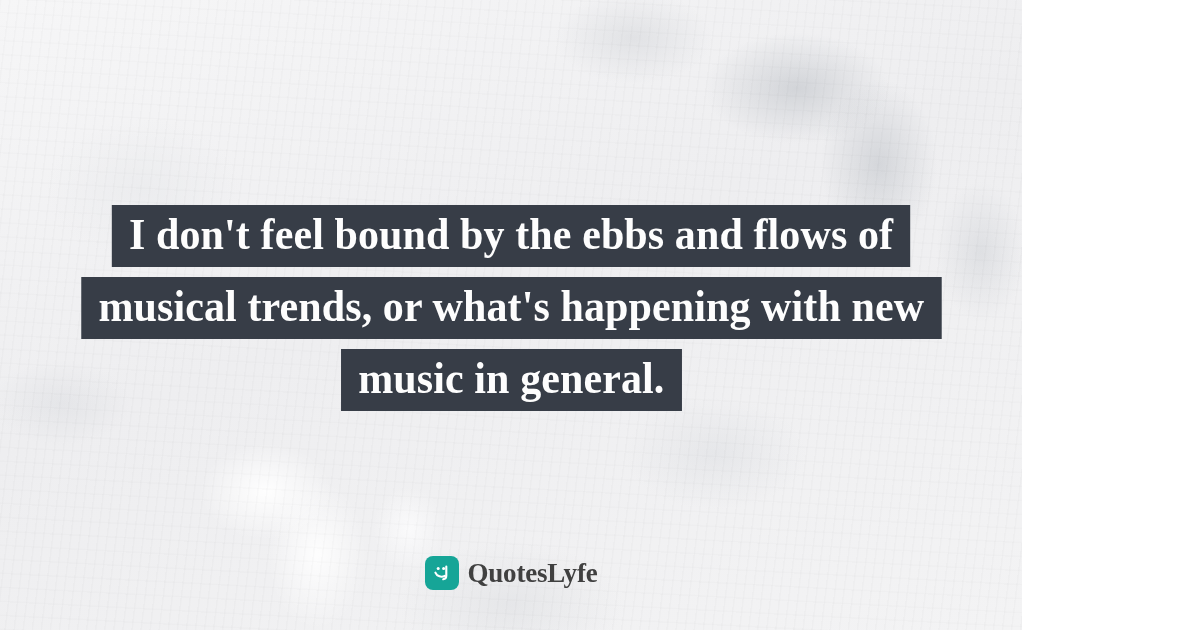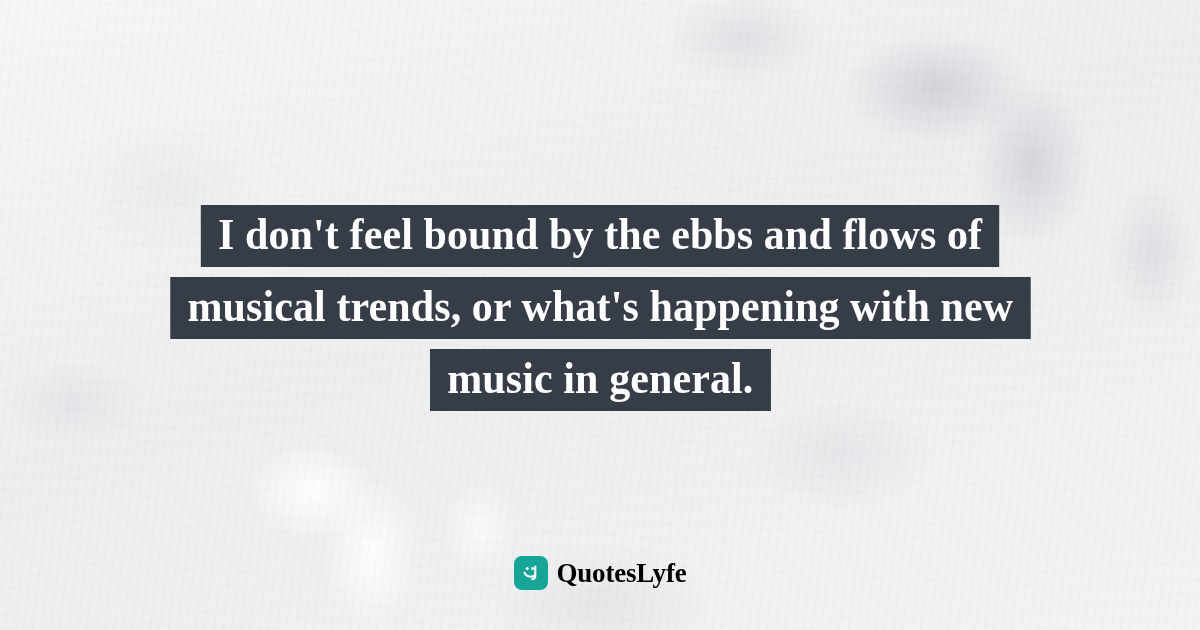--- a/index.html
+++ b/index.html
@@ -7,21 +7,21 @@
 
   html, body {
     width:1200px; height:630px;
     overflow:hidden;
     font-family:"Liberation Serif", serif;
   }
 
   
   #quote-card {
     position:relative;
-    width:1200px; height:630px;
+    width:1022px; height:630px;
     background-color:#f2f2f3;
     overflow:hidden;
   }
   .bg-texture {
     position:absolute; inset:0;
     background-color:#f1f1f2;
     background-image:
       radial-gradient(ellipse 150px 90px at 78% 14%,  rgba(186,190,196,.55) 0%, rgba(186,190,196,0) 62%),
       radial-gradient(ellipse 90px 130px at 86% 26%,  rgba(176,181,188,.42) 0%, rgba(176,181,188,0) 65%),
       radial-gradient(ellipse 120px 70px at 62% 6%,   rgba(198,201,206,.38) 0%, rgba(198,201,206,0) 66%),
@@ -103,21 +103,21 @@
     display:flex; align-items:center; justify-content:center;
     flex:0 0 auto;
   }
   #brand-mark svg { display:block; }
   #brand-wordmark {
     font-family:"Liberation Serif", serif;
     font-weight:700;
     font-size:27px;
     line-height:34px;
     letter-spacing:-.2px;
-    color:#000000;
+    color:#404040;
     white-space:nowrap;
   }
 </style>
 </head>
 <body>
 
 <div id="quote-card">
 
   <div class="bg-texture"></div>
   <div class="bg-streaks"></div>

